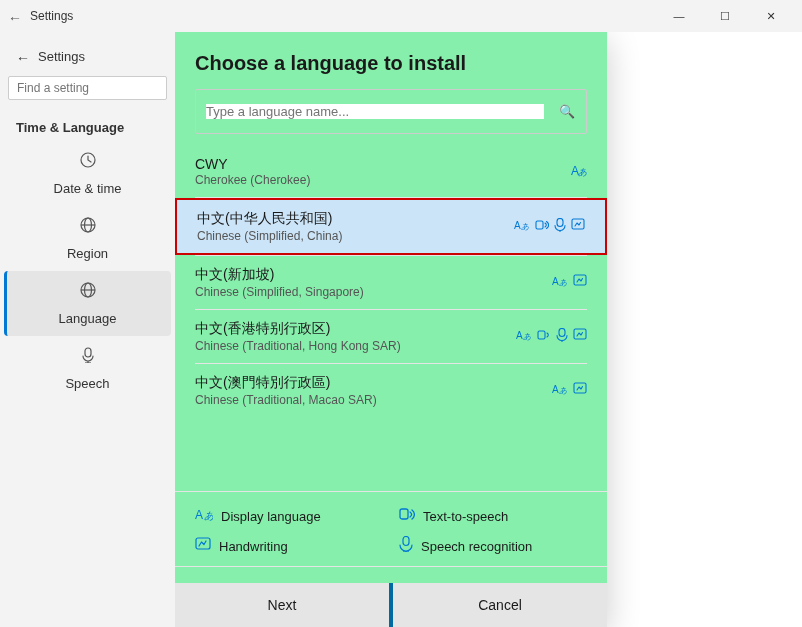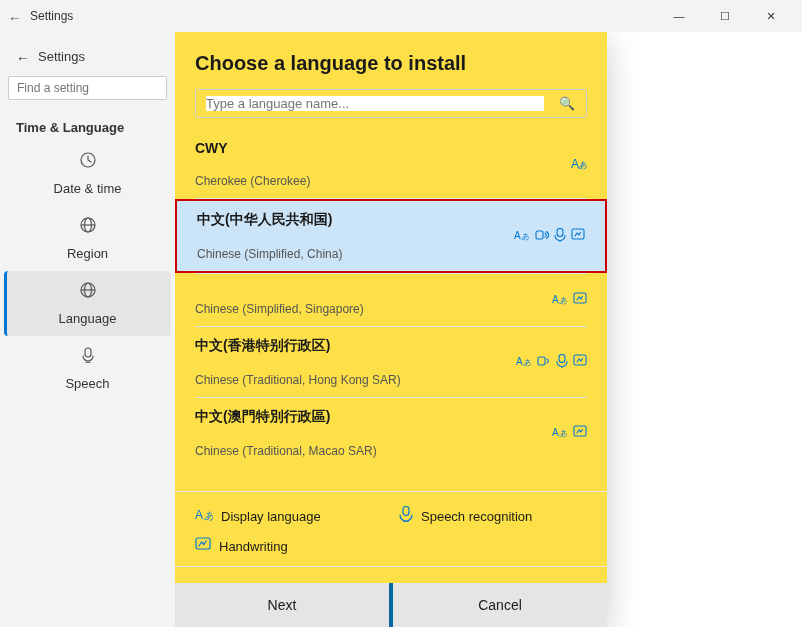--- a/index.html
+++ b/index.html
@@ -116,21 +116,21 @@
       position: relative;
     }
     .behind-text {
       font-size: 13px;
       color: #333;
       line-height: 1.6;
     }
 
     
     .dialog {
-      background: #fde047;
+      background: #86efac;
       width: 432px;
       min-height: 560px;
       box-shadow: 0 8px 32px rgba(0,0,0,0.2);
       display: flex;
       flex-direction: column;
       position: absolute;
       left: 0;
       top: 0;
       bottom: 0;
     }
@@ -142,21 +142,21 @@
       font-size: 20px;
       font-weight: 600;
       color: #1a1a1a;
       margin-bottom: 14px;
     }
     .dialog-search {
       display: flex;
       align-items: center;
       border: 1px solid #ccc;
       border-radius: 2px;
-      padding: 6px 10px;
+      padding: 14px 10px;
       gap: 16px;
     }
     .dialog-search input {
       border: none;
       outline: none;
       font-size: 13px;
       flex: 1;
       color: #888;
     }
     .search-icon { color: #555; font-size: 13px; }
@@ -174,26 +174,26 @@
       justify-content: space-between;
     }
     .lang-item.selected {
       background: #cce4f7;
       border: 2px solid #cc0000;
     }
     .lang-info { flex: 1; }
     .lang-name {
       font-size: 14px;
       color: #1a1a1a;
-      font-weight: 700;
+      font-weight: 400;
     }
     .lang-subname {
       font-size: 12px;
       color: #555;
-      margin-top: 18px;
+      margin-top: 1px;
     }
     .lang-icons {
       display: flex;
       gap: 6px;
       align-items: center;
       font-size: 14px;
       color: #0078d4;
     }
 
     
@@ -389,20 +389,21 @@
                 <path d="M4 8l2-3 2 2 1.5-2.5" stroke="#0078d4" stroke-width="1.1" stroke-linecap="round" stroke-linejoin="round"></path>
               </svg>
             </span>
           </div>
         </div>
 
         <div class="lang-divider"></div>
 
         <div class="lang-item">
           <div class="lang-info">
+            <div class="lang-name">中文(新加坡)</div>
             <div class="lang-subname">Chinese (Simplified, Singapore)</div>
           </div>
           <div class="lang-icons" style="gap:5px;">
             <span>
               <svg width="16" height="14" viewBox="0 0 16 14">
                   <text x="0" y="11" font-size="10" fill="#0078d4">A</text>
                   <text x="7" y="11" font-size="8" fill="#0078d4" font-style="italic">あ</text>
                 </svg>
             </span>
             <span>
@@ -477,41 +478,51 @@
 
       <div class="feature-icons">
         <div class="feature-item">
           <span class="feature-icon">
             <svg width="18" height="16" viewBox="0 0 18 16">
                 <text x="0" y="13" font-size="12" fill="#0078d4">A</text>
                 <text x="9" y="13" font-size="10" fill="#0078d4" font-style="italic">あ</text>
               </svg>
           </span>
           <span>Display language</span>
+        </div>
+        <div class="feature-item">
+          <span class="feature-icon">
+            <svg width="16" height="16" viewBox="0 0 16 16" fill="none">
+              <rect x="1" y="3" width="8" height="10" rx="2" stroke="#0078d4" stroke-width="1.3"></rect>
+              <path d="M11 6c1 .7 1.6 1.6 1.6 2.5s-.6 1.8-1.6 2.5" stroke="#0078d4" stroke-width="1.3" stroke-linecap="round"></path>
+              <path d="M13 4c1.5 1.2 2.4 2.8 2.4 4.5s-.9 3.3-2.4 4.5" stroke="#0078d4" stroke-width="1.3" stroke-linecap="round"></path>
+            </svg>
+          </span>
+          <span>Text-to-speech</span>
+        </div>
+        <div class="feature-item">
+          <span class="feature-icon">
+            <svg width="16" height="16" viewBox="0 0 16 16" fill="none">
+              <rect x="1" y="2" width="14" height="11" rx="2" stroke="#0078d4" stroke-width="1.2"></rect>
+              <path d="M4 10l2.5-4 2.5 2.5 2-3.5" stroke="#0078d4" stroke-width="1.2" stroke-linecap="round" stroke-linejoin="round"></path>
+            </svg>
+          </span>
+          <span>Handwriting</span>
         </div>
         <div class="feature-item">
           <span class="feature-icon">
             <svg width="14" height="16" viewBox="0 0 14 16" fill="none">
               <rect x="4" y="0.5" width="6" height="9" rx="3" stroke="#0078d4" stroke-width="1.2"></rect>
               <path d="M1 9a6 6 0 0012 0" stroke="#0078d4" stroke-width="1.2" stroke-linecap="round"></path>
               <line x1="7" y1="15" x2="7" y2="16" stroke="#0078d4" stroke-width="1.2"></line>
               <line x1="4" y1="16" x2="10" y2="16" stroke="#0078d4" stroke-width="1.2"></line>
             </svg>
           </span>
           <span>Speech recognition</span>
         </div>
-        <div class="feature-item">
-          <span class="feature-icon">
-            <svg width="16" height="16" viewBox="0 0 16 16" fill="none">
-              <rect x="1" y="2" width="14" height="11" rx="2" stroke="#0078d4" stroke-width="1.2"></rect>
-              <path d="M4 10l2.5-4 2.5 2.5 2-3.5" stroke="#0078d4" stroke-width="1.2" stroke-linecap="round" stroke-linejoin="round"></path>
-            </svg>
-          </span>
-          <span>Handwriting</span>
-        </div>
       </div>
 
       <div class="dialog-footer">
         <button class="dialog-btn">Next</button>
         <button class="dialog-btn">Cancel</button>
       </div>
     </div>
 
   </div>
 </div>

